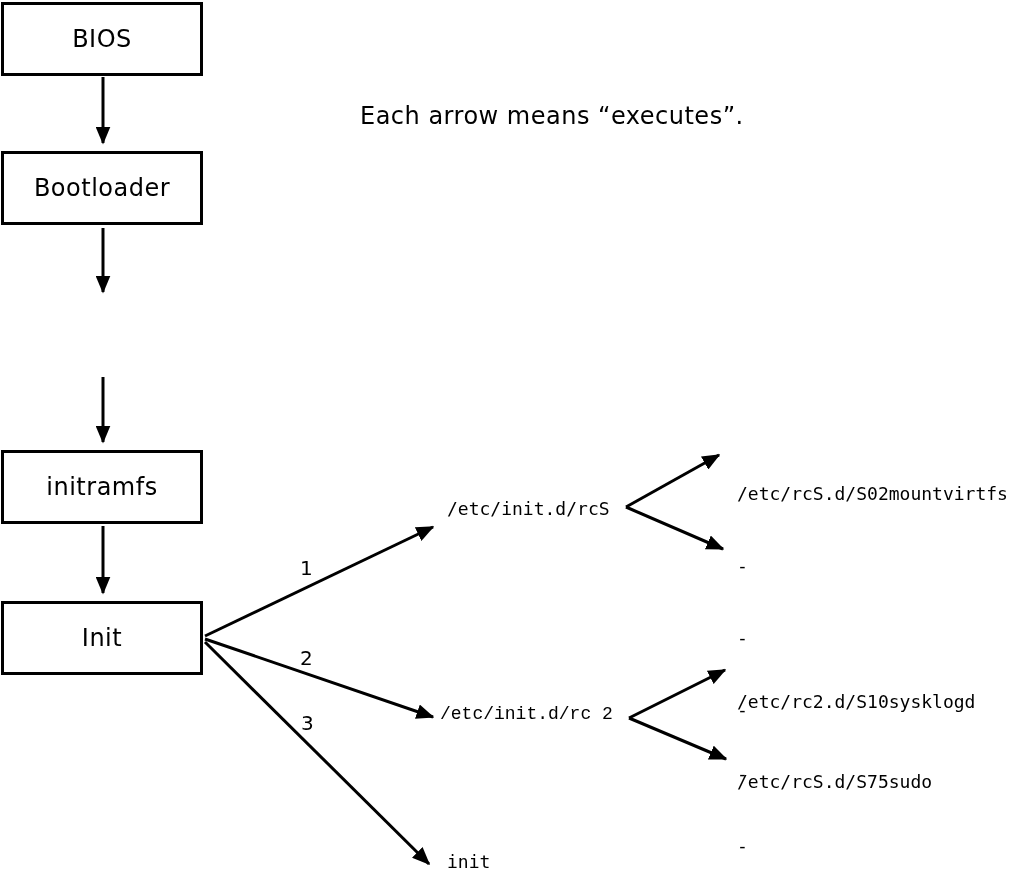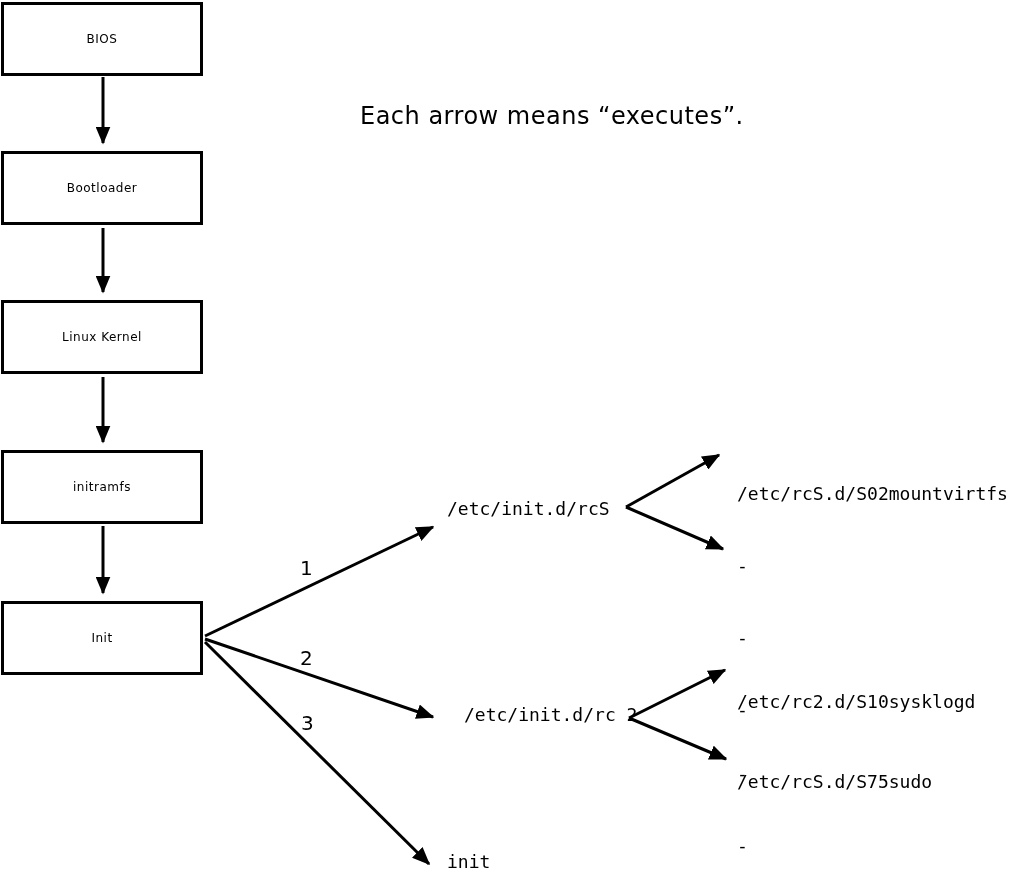--- a/index.html
+++ b/index.html
@@ -26,21 +26,21 @@
   .flow-box {
     position: absolute;
     left: 1px;
     width: 196px;
     height: 68px;
     border: 3px solid #000000;
     background: #ffffff;
     display: flex;
     align-items: center;
     justify-content: center;
-    font-size: 12px;
+    font-size: 24px;
     letter-spacing: 0.5px;
   }
   .caption {
     position: absolute;
     left: 360px;
     top: 102px;
     font-size: 24px;
     letter-spacing: 0.5px;
     white-space: nowrap;
   }
@@ -88,38 +88,35 @@
       <line x1="629" y1="718" x2="726" y2="759"></line>
     </g>
   </svg>
 
   <div class="flow-box" style="top: 2px;">
     <span>BIOS</span>
   </div>
   <div class="flow-box" style="top: 151px;">
     <span>Bootloader</span>
   </div>
-  <div class="flow-box" style="top: 300px;">
-    <span>Linux Kernel</span>
-  </div>
   <div class="flow-box" style="top: 450px;">
     <span>initramfs</span>
   </div>
   <div class="flow-box" style="top: 601px;">
     <span>Init</span>
   </div>
 
   <div class="caption">Each arrow means “executes”.</div>
 
   <div class="branch-number" style="left: 300px; top: 556px;">1</div>
   <div class="branch-number" style="left: 300px; top: 646px;">2</div>
   <div class="branch-number" style="left: 301px; top: 711px;">3</div>
 
   <div class="mono-label" style="left: 447px; top: 498px;">/etc/init.d/rcS</div>
-  <div class="mono-label" style="left: 464px; top: 704px;">/etc/init.d/rc 2</div>
+  <div class="mono-label" style="left: 440px; top: 704px; font-family: Liberation Mono, monospace;">/etc/init.d/rc 2</div>
   <div class="mono-label" style="left: 447px; top: 851px;">init</div>
 
   <div class="script-list" style="left: 737px; top: 434px;">
     <div>/etc/rcS.d/S02mountvirtfs</div>
     <div>-</div>
     <div>-</div>
     <div>-</div>
     <div>/etc/rcS.d/S75sudo</div>
   </div>
 

